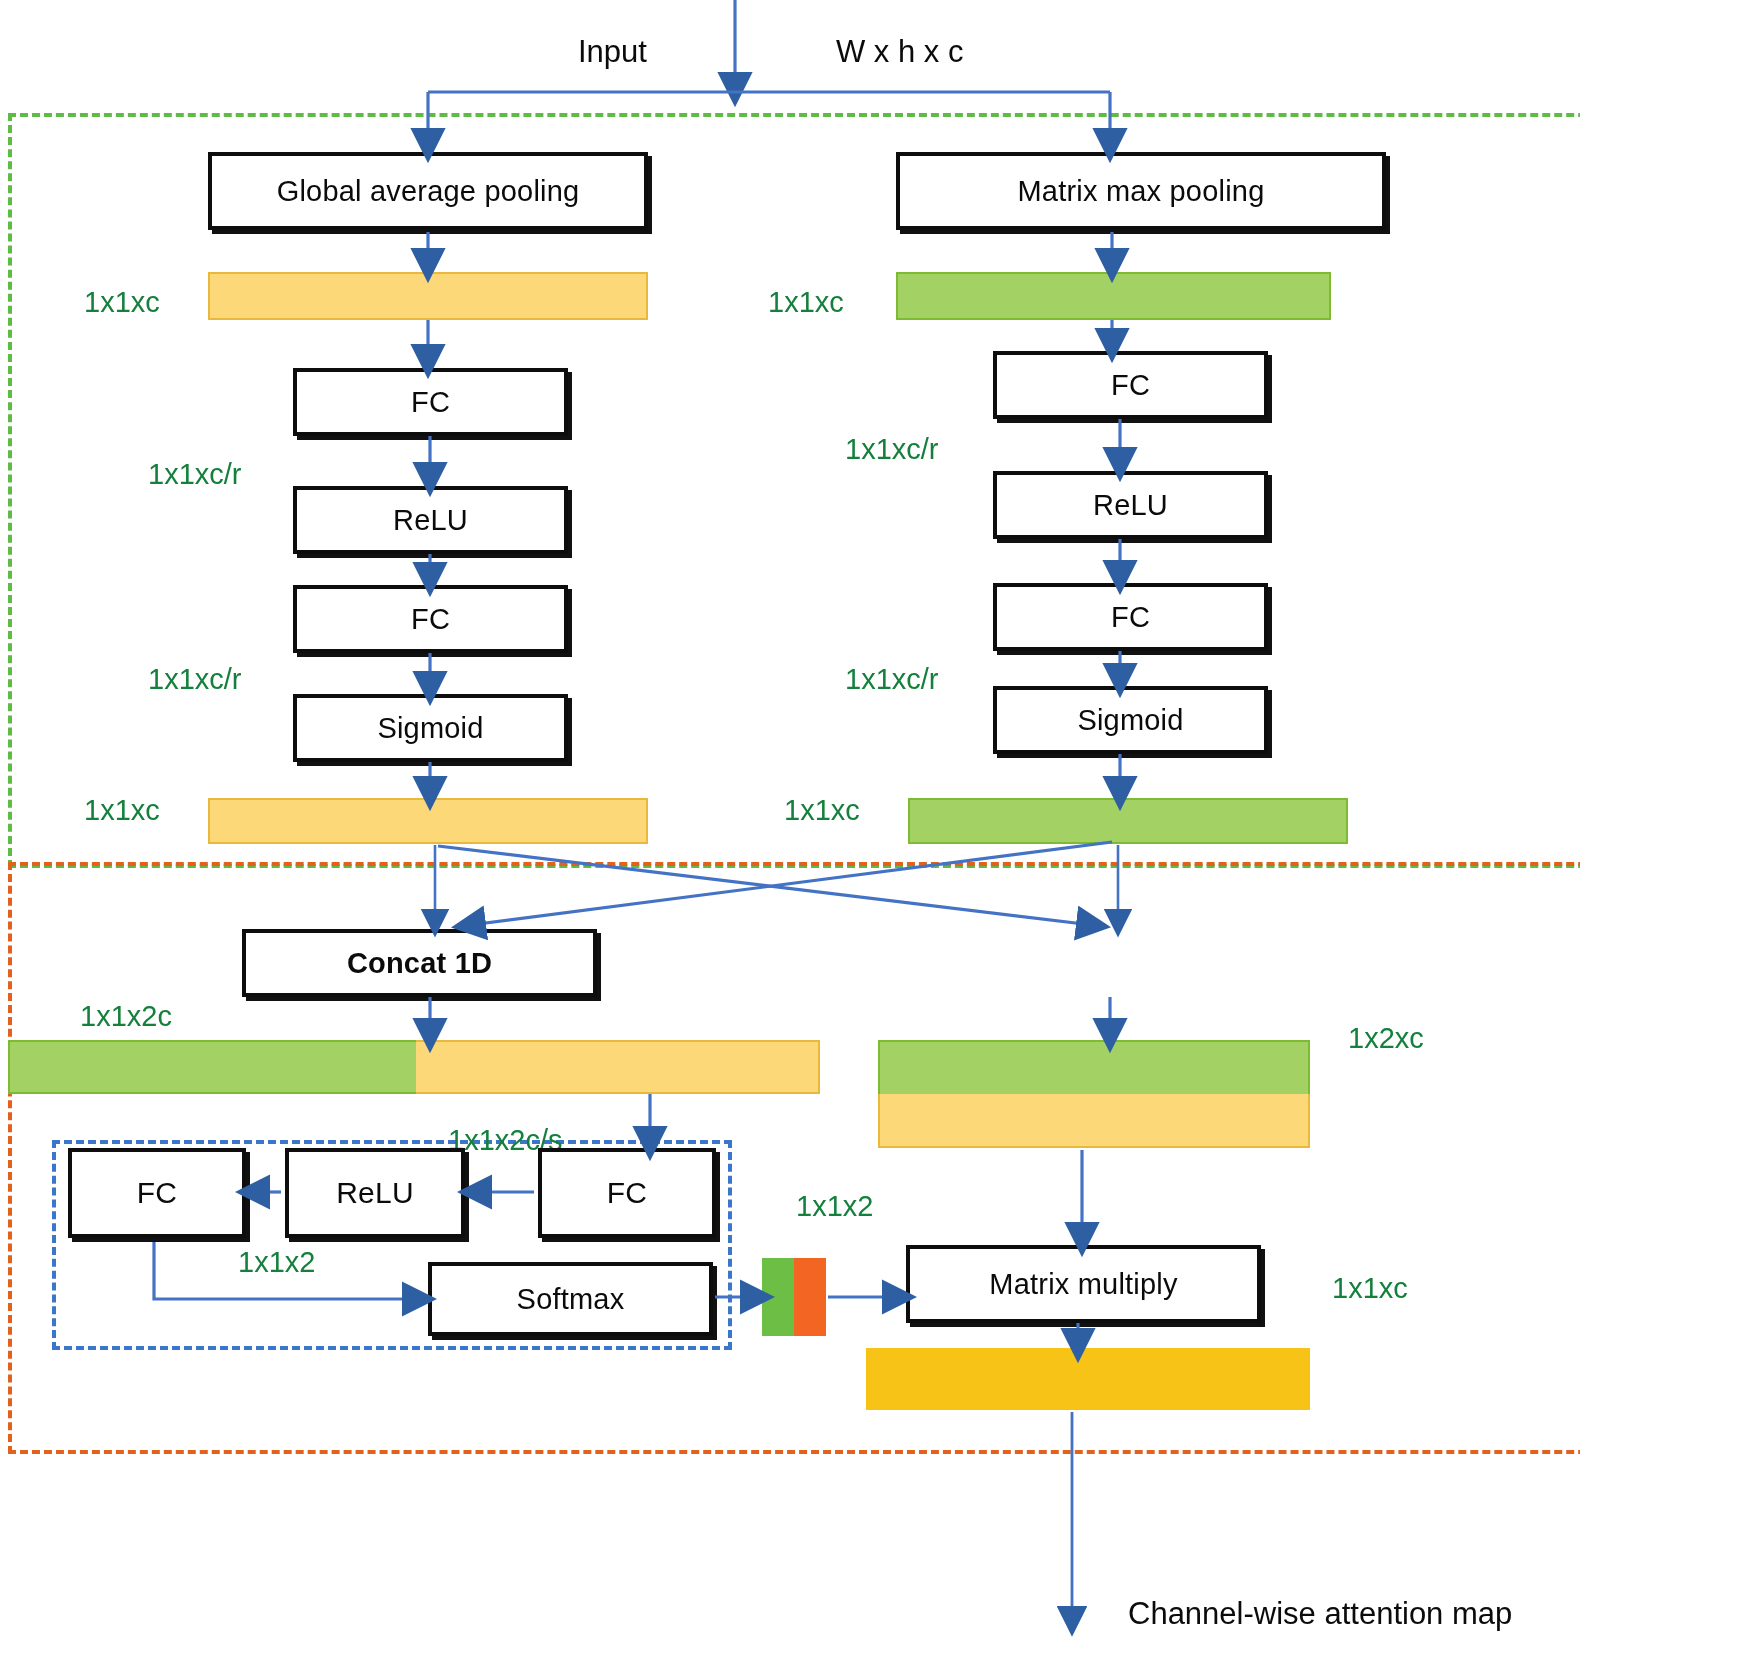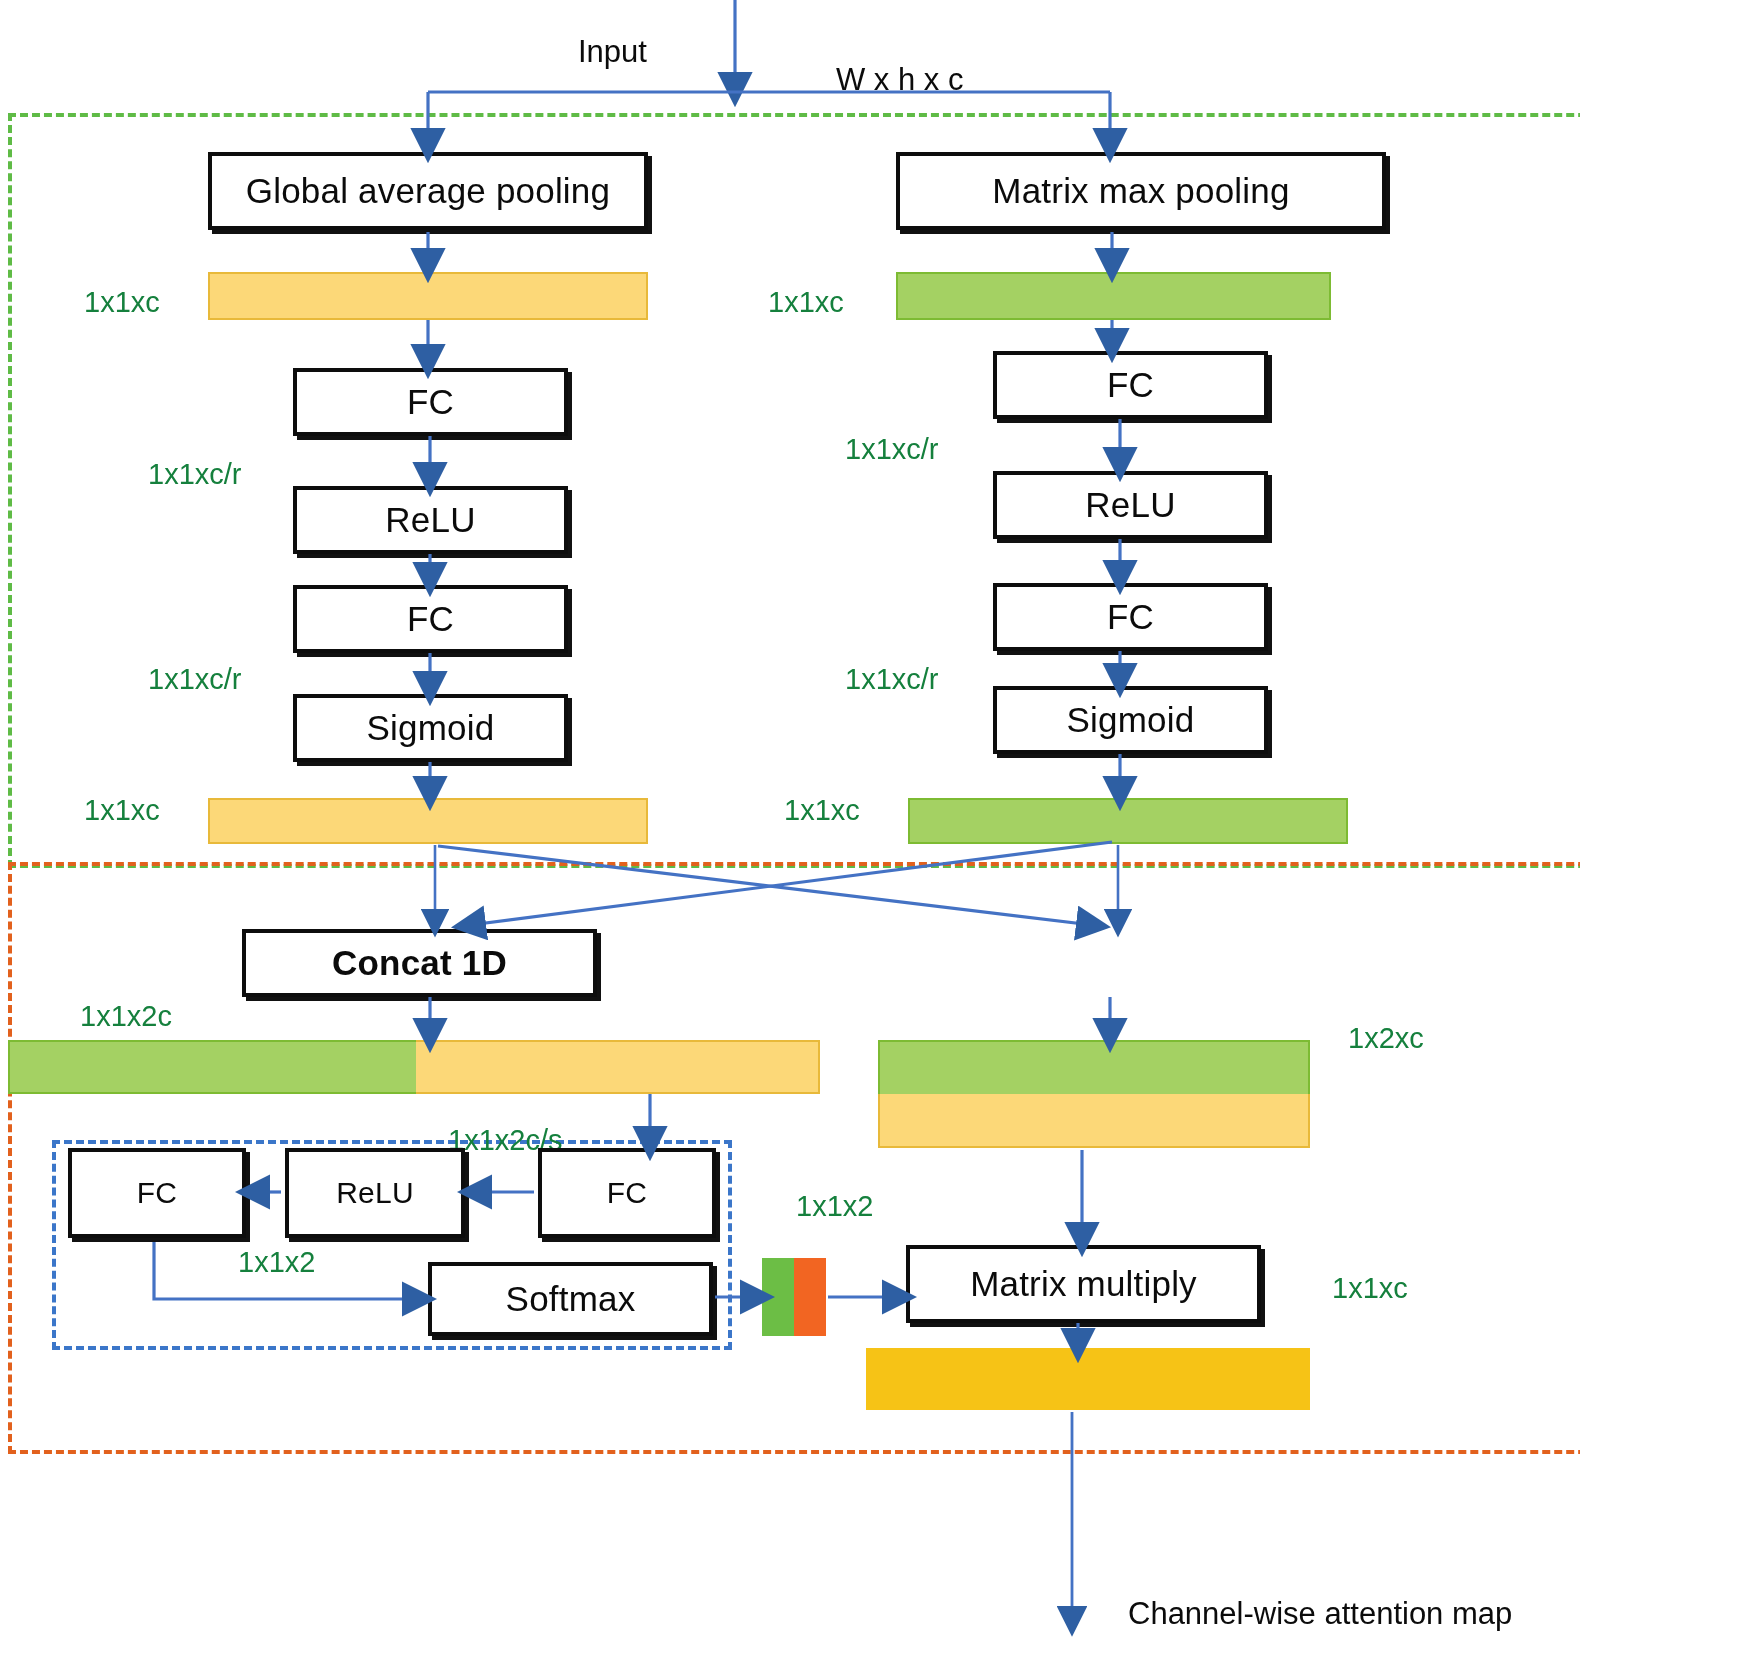--- a/index.html
+++ b/index.html
@@ -7,21 +7,21 @@
   #stage{position:relative;width:1580px;height:1664px;background:#ffffff;overflow:hidden;border-radius:10px;}
 
   
   .abs{position:absolute;box-sizing:border-box;}
 
   
   .pbox{
     position:absolute;box-sizing:border-box;
     background:#ffffff;border:4px solid #0d0d0d;
     display:flex;align-items:center;justify-content:center;
-    font-size:35px;color:#0b0b0b;letter-spacing:.2px;
+    font-size:29px;color:#0b0b0b;letter-spacing:.2px;
     box-shadow:4px 4px 0 0 #111;
   }
   .pbox.small{font-size:30px;}
 
   
   .bar{position:absolute;box-sizing:border-box;}
   .bar-yellow{background:#fcd878;border:2px solid #e8b93a;}
   .bar-yellow-solid{background:#f6c316;border:none;}
   .bar-green{background:#a4d163;border:2px solid #7dbb33;}
   .split{position:absolute;box-sizing:border-box;display:flex;}
@@ -43,21 +43,21 @@
 </head>
 <body>
 
 <div id="stage">
 
   <div class="frame frame-green abs" style="left:8px;top:113px;width:1734px;height:755px;"></div>
   <div class="frame frame-orange abs" style="left:8px;top:862px;width:1734px;height:592px;"></div>
   <div class="frame frame-blue abs" style="left:52px;top:1140px;width:680px;height:210px;"></div>
 
   <div class="note" style="left:578px;top:34px;">Input</div>
-  <div class="note" style="left:836px;top:34px;margin-top:28px;">W x h x c</div>
+  <div class="note" style="left:836px;top:34px;">W x h x c</div>
 
   <div class="pbox" style="left:208px;top:152px;width:440px;height:78px;">Global average pooling</div>
 
   <div class="dim" style="left:84px;top:286px;">1x1xc</div>
   <div class="bar bar-yellow" style="left:208px;top:272px;width:440px;height:48px;"></div>
 
   <div class="pbox" style="left:293px;top:368px;width:275px;height:68px;">FC</div>
 
   <div class="dim" style="left:148px;top:458px;">1x1xc/r</div>
 

